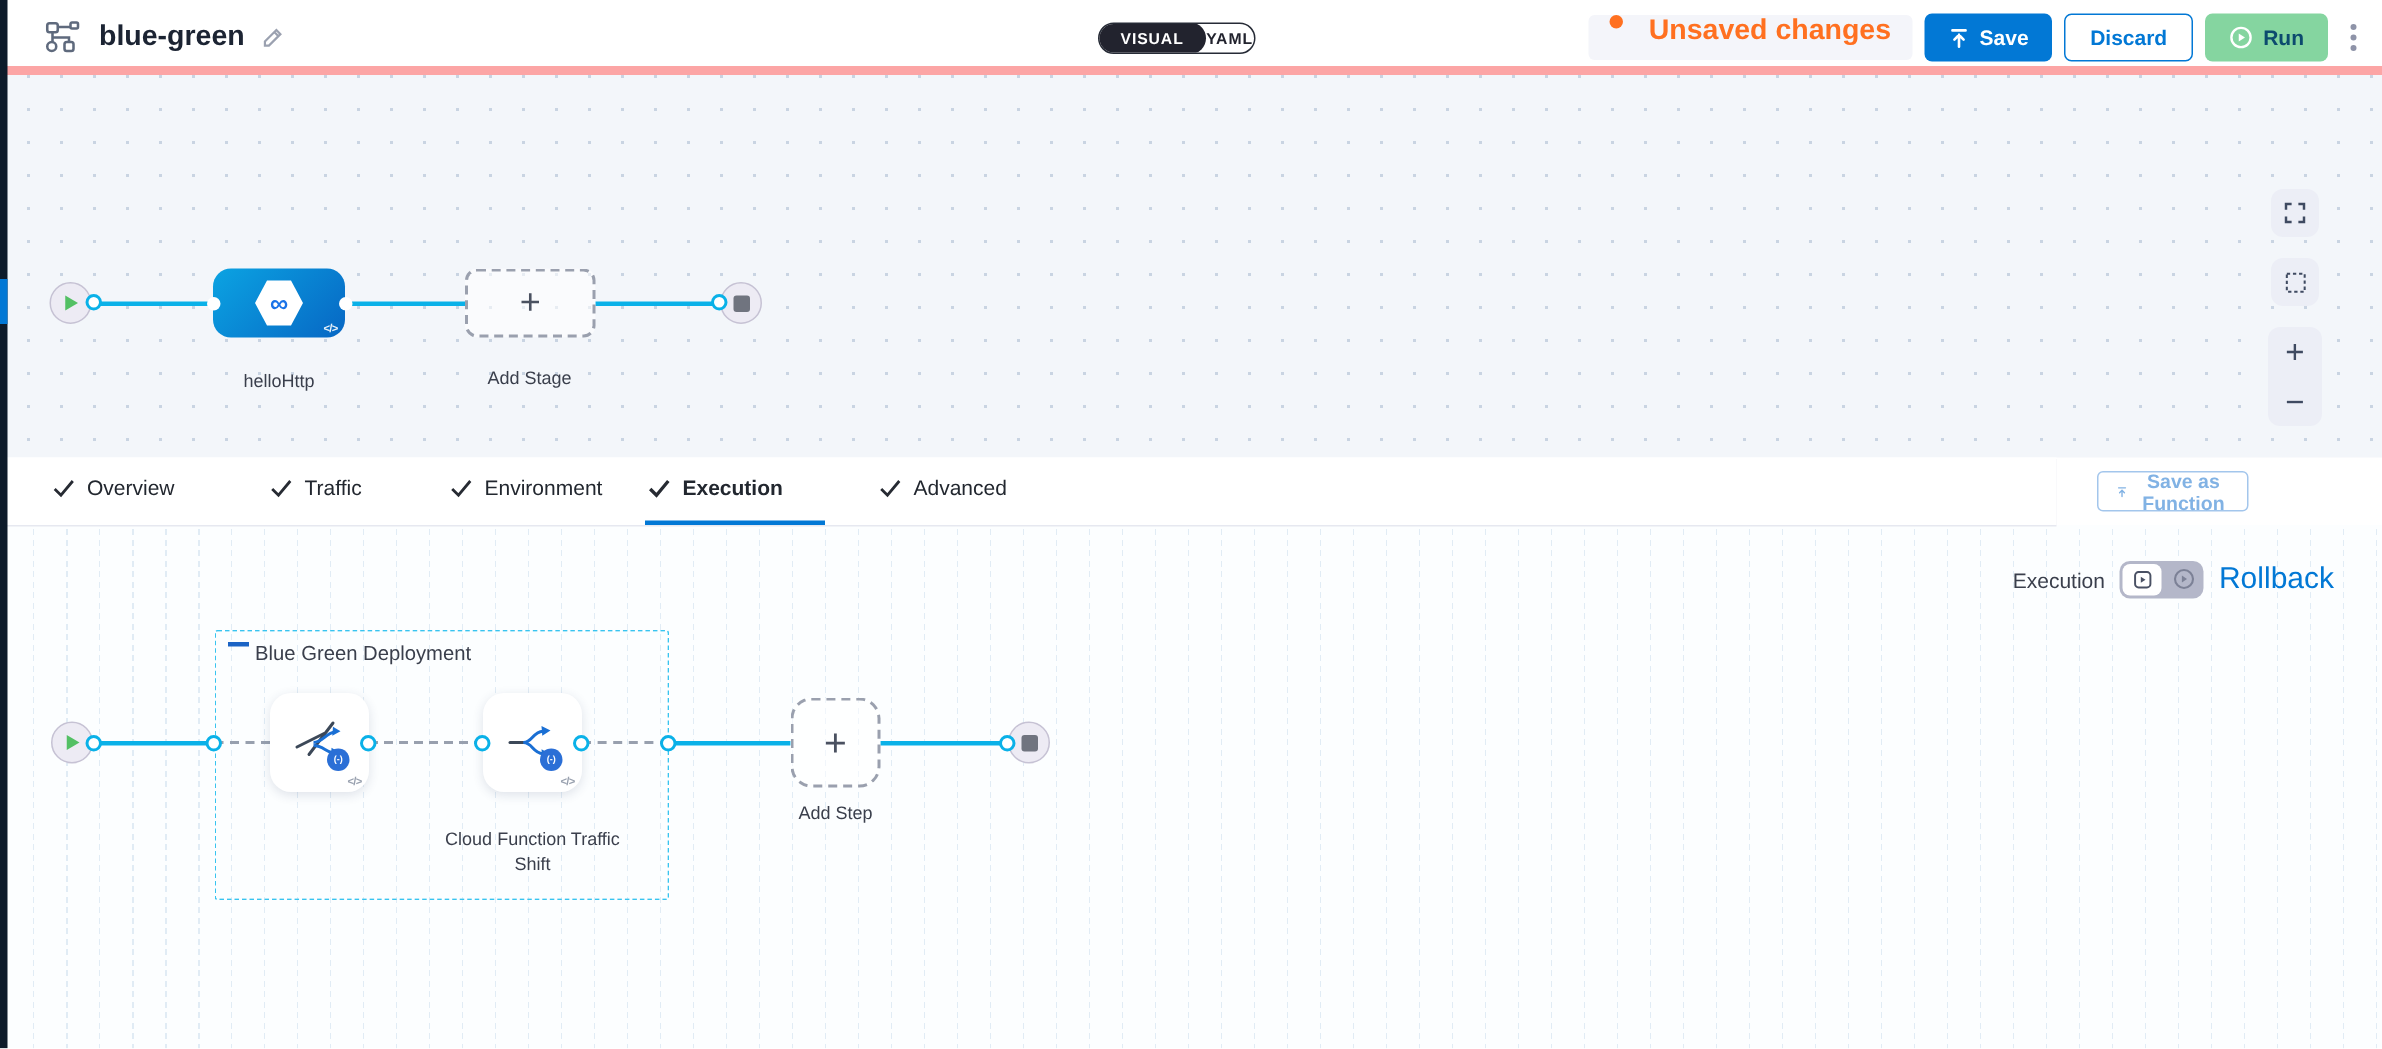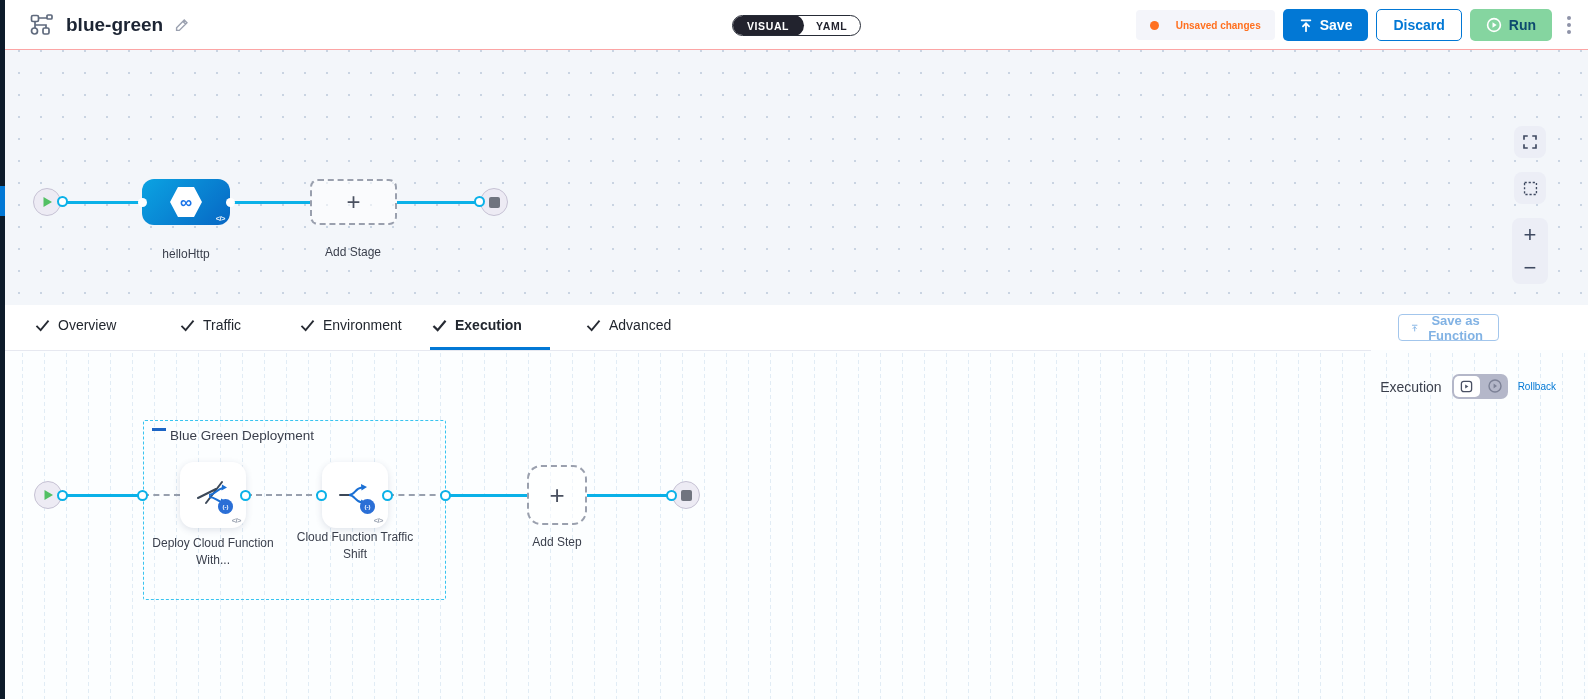--- a/index.html
+++ b/index.html
@@ -6,32 +6,32 @@
   html,body { width:1588px; height:699px; overflow:hidden; }
   body { font-family:"Liberation Sans", sans-serif; background:#fff; color:#3a3f4c; }
   .app { position:relative; width:1588px; height:699px; background:#fff; overflow:hidden; }
 
   
   .left-strip { position:absolute; left:0; top:0; width:5px; height:699px; background:#0d1b2a; z-index:30; }
   .left-strip .active-seg { position:absolute; left:0; top:186px; width:5px; height:30px; background:#0278d5; }
 
   
   .header { position:absolute; top:0; left:0; width:1588px; height:50px; background:#fff;
-            border-bottom:1px solid #fca5a5; z-index:20; }
+            border-bottom:6px solid #fca5a5; z-index:20; }
   .hdr-left { position:absolute; left:30px; top:0; height:50px; display:flex; align-items:center; gap:10px; }
   .pipe-title { font-size:19px; font-weight:700; color:#1c2433; }
   .mode-toggle { position:absolute; left:732px; top:15px; height:21px; display:flex; align-items:stretch;
                  border:1px solid #262b36; border-radius:999px; background:#fff; overflow:hidden; }
-  .mode-seg { display:flex; align-items:center; padding:0 13px; font-size:10.5px; font-weight:700;
+  .mode-seg { display:flex; align-items:center; padding:0 1px; font-size:10.5px; font-weight:700;
               letter-spacing:.6px; cursor:pointer; }
   .mode-seg.sel { background:#22232e; color:#fff; border-radius:999px; margin:-1px; padding:0 15px; }
   .mode-seg.unsel { color:#22232e; }
   .hdr-right { position:absolute; right:10px; top:9px; height:32px; display:flex; align-items:center; gap:8px; }
-  .unsaved { height:30px; display:flex; align-items:center; gap:17px; background:#f4f5fa; border-radius:4px;
-             padding:0 14px; color:#ff7020; font-size:10px; font-weight:700; }
+  .unsaved { height:30px; display:flex; gap:17px; background:#f4f5fa; border-radius:4px;
+             padding:0 14px; color:#ff7020; font-size:19px; font-weight:700; }
   .unsaved .dot { width:9px; height:9px; border-radius:50%; background:#ff7020; }
   .btn { height:32px; display:flex; align-items:center; gap:7px; border-radius:5px; font-size:14px;
          font-weight:700; padding:0 16px; cursor:pointer; border:none; font-family:inherit; }
   .btn-save { background:#0278d5; color:#ffffff; }
   .btn-discard { background:#fff; color:#0278d5; border:1.5px solid #0278d5; }
   .btn-run { background:#85d5a0; color:#0c4a6e; }
   .kebab { width:18px; height:32px; display:flex; flex-direction:column; align-items:center;
            justify-content:center; gap:3px; cursor:pointer; }
   .kebab i { width:4px; height:4px; border-radius:50%; background:#8e93a8; }
 
@@ -84,21 +84,21 @@
     background-image:
       repeating-linear-gradient(to bottom, #fcfeff 0 3px, transparent 3px 7px),
       repeating-linear-gradient(to right, #e1ecf5 0 1px, transparent 1px 22px);
     z-index:1; }
   .exec-row { position:absolute; right:32px; top:24px; display:flex; align-items:center; gap:10px; z-index:9; }
   .exec-label { font-size:14px; color:#3a3f4c; }
   .er-toggle { width:56px; height:25px; border-radius:7px; background:#b4b7c9; position:relative; cursor:pointer; }
   .er-knob { position:absolute; left:2px; top:2px; width:26px; height:21px; border-radius:5px; background:#fff;
              display:flex; align-items:center; justify-content:center; }
   .er-right-ic { position:absolute; right:5px; top:4px; }
-  .rollback-link { font-size:10px; color:#0278d5; cursor:pointer; }
+  .rollback-link { font-size:20px; color:#0278d5; cursor:pointer; }
   .group-box { position:absolute; left:143px; top:70px; width:303px; height:180px;
                border:1.5px dashed #38c4f0; border-radius:2px; z-index:2; }
   .group-label { position:absolute; left:152px; top:78px; display:flex; align-items:flex-start; gap:4px;
                  font-size:13.5px; color:#3a3f4c; z-index:3; }
   .group-dash { width:14px; height:2.5px; background:#1b64c5; }
   .step-card { position:absolute; width:66px; height:66px; background:#fff; border-radius:14px;
                box-shadow:0 2px 7px rgba(40,60,100,.14); z-index:4; display:flex; align-items:center;
                justify-content:center; cursor:pointer; }
   .badge { position:absolute; left:38px; top:37px; width:15px; height:15px; border-radius:50%;
            background:#2b6fd6; color:#fff; font-size:6px; font-weight:700; display:flex;
@@ -326,22 +326,21 @@
 
     <div class="add-box add-step">
       <span>+</span>
     </div>
 
     <div class="ring" style="left:666px; top:140px;"></div>
     <div class="term-node" style="left:672px; top:131px;">
       <span class="stop-sq"></span>
     </div>
 
-    <div class="node-label" style="left:143px; top:185px; width:140px;">Deploy Cloud Function With...</div>
-    <div class="node-label" style="left:285px; top:179px; width:140px;">Cloud Function Traffic Shift</div>
+    <div class="node-label" style="left:285px; top:201px; width:140px;">Cloud Function Traffic Shift</div>
     <div class="node-label" style="left:507px; top:184px; width:100px;">Add Step</div>
   </div>
 
   <div class="left-strip">
     <div class="active-seg"></div>
   </div>
 
 </div>
 
 </body></html>

